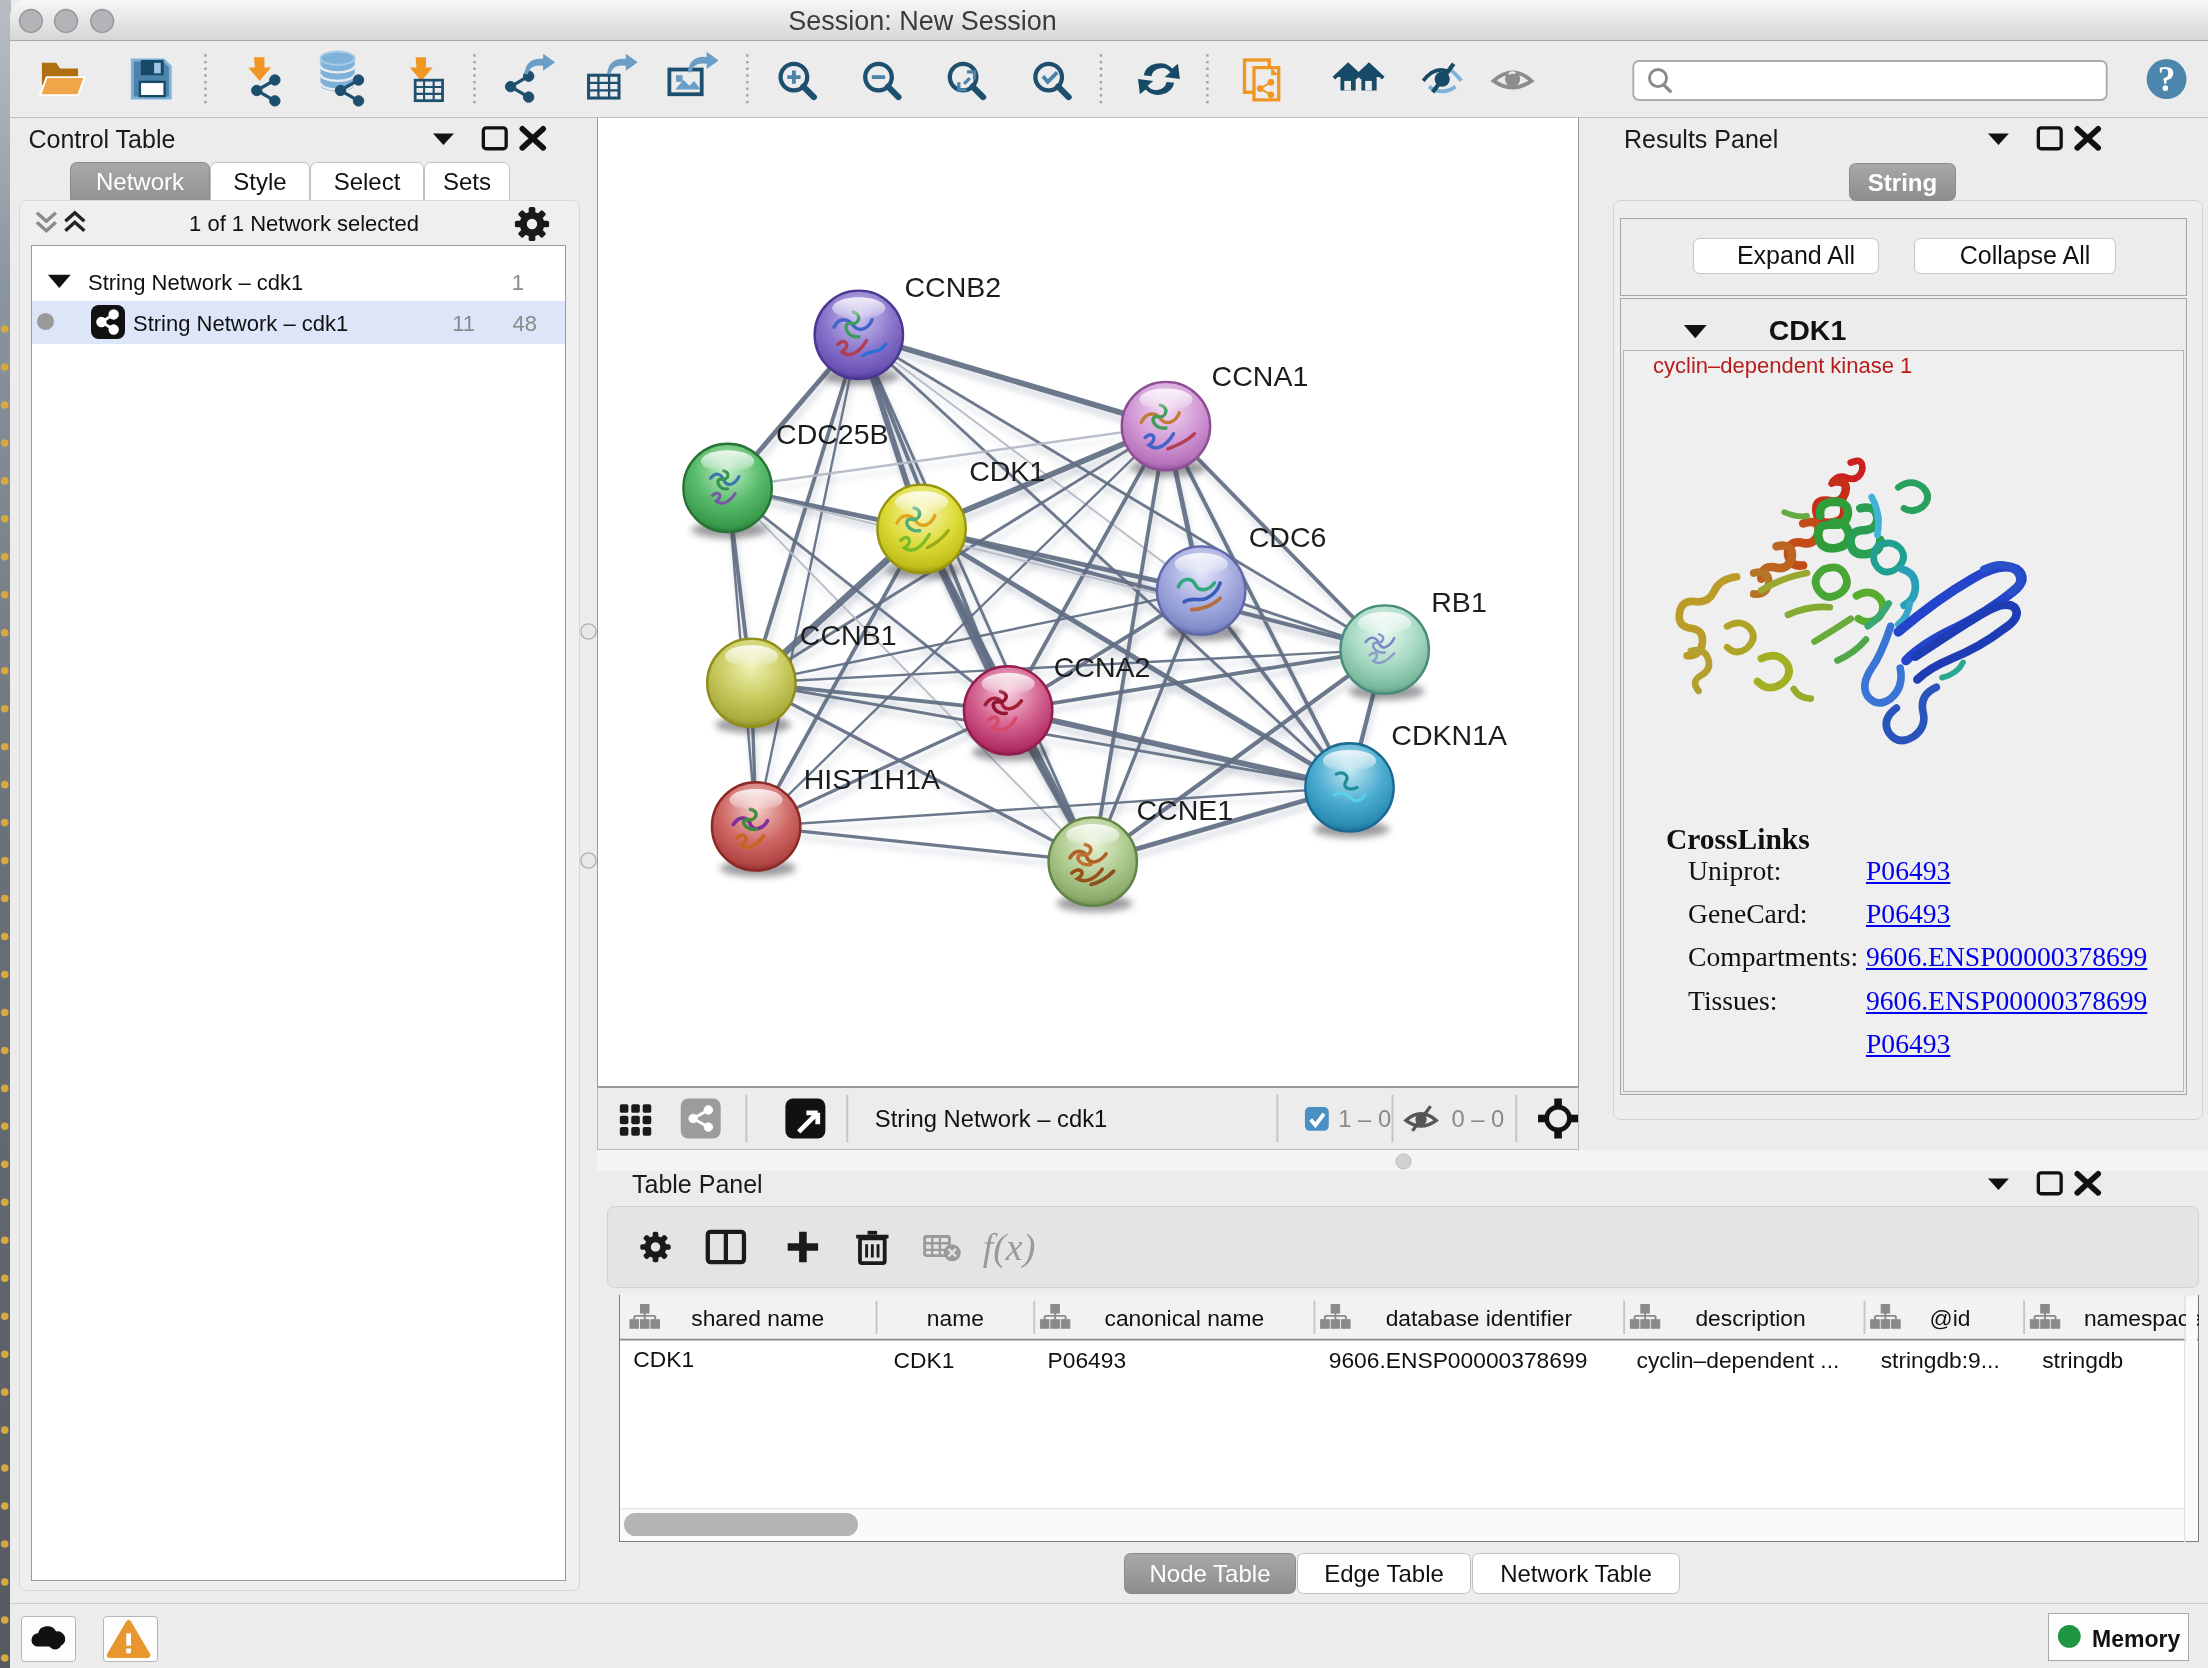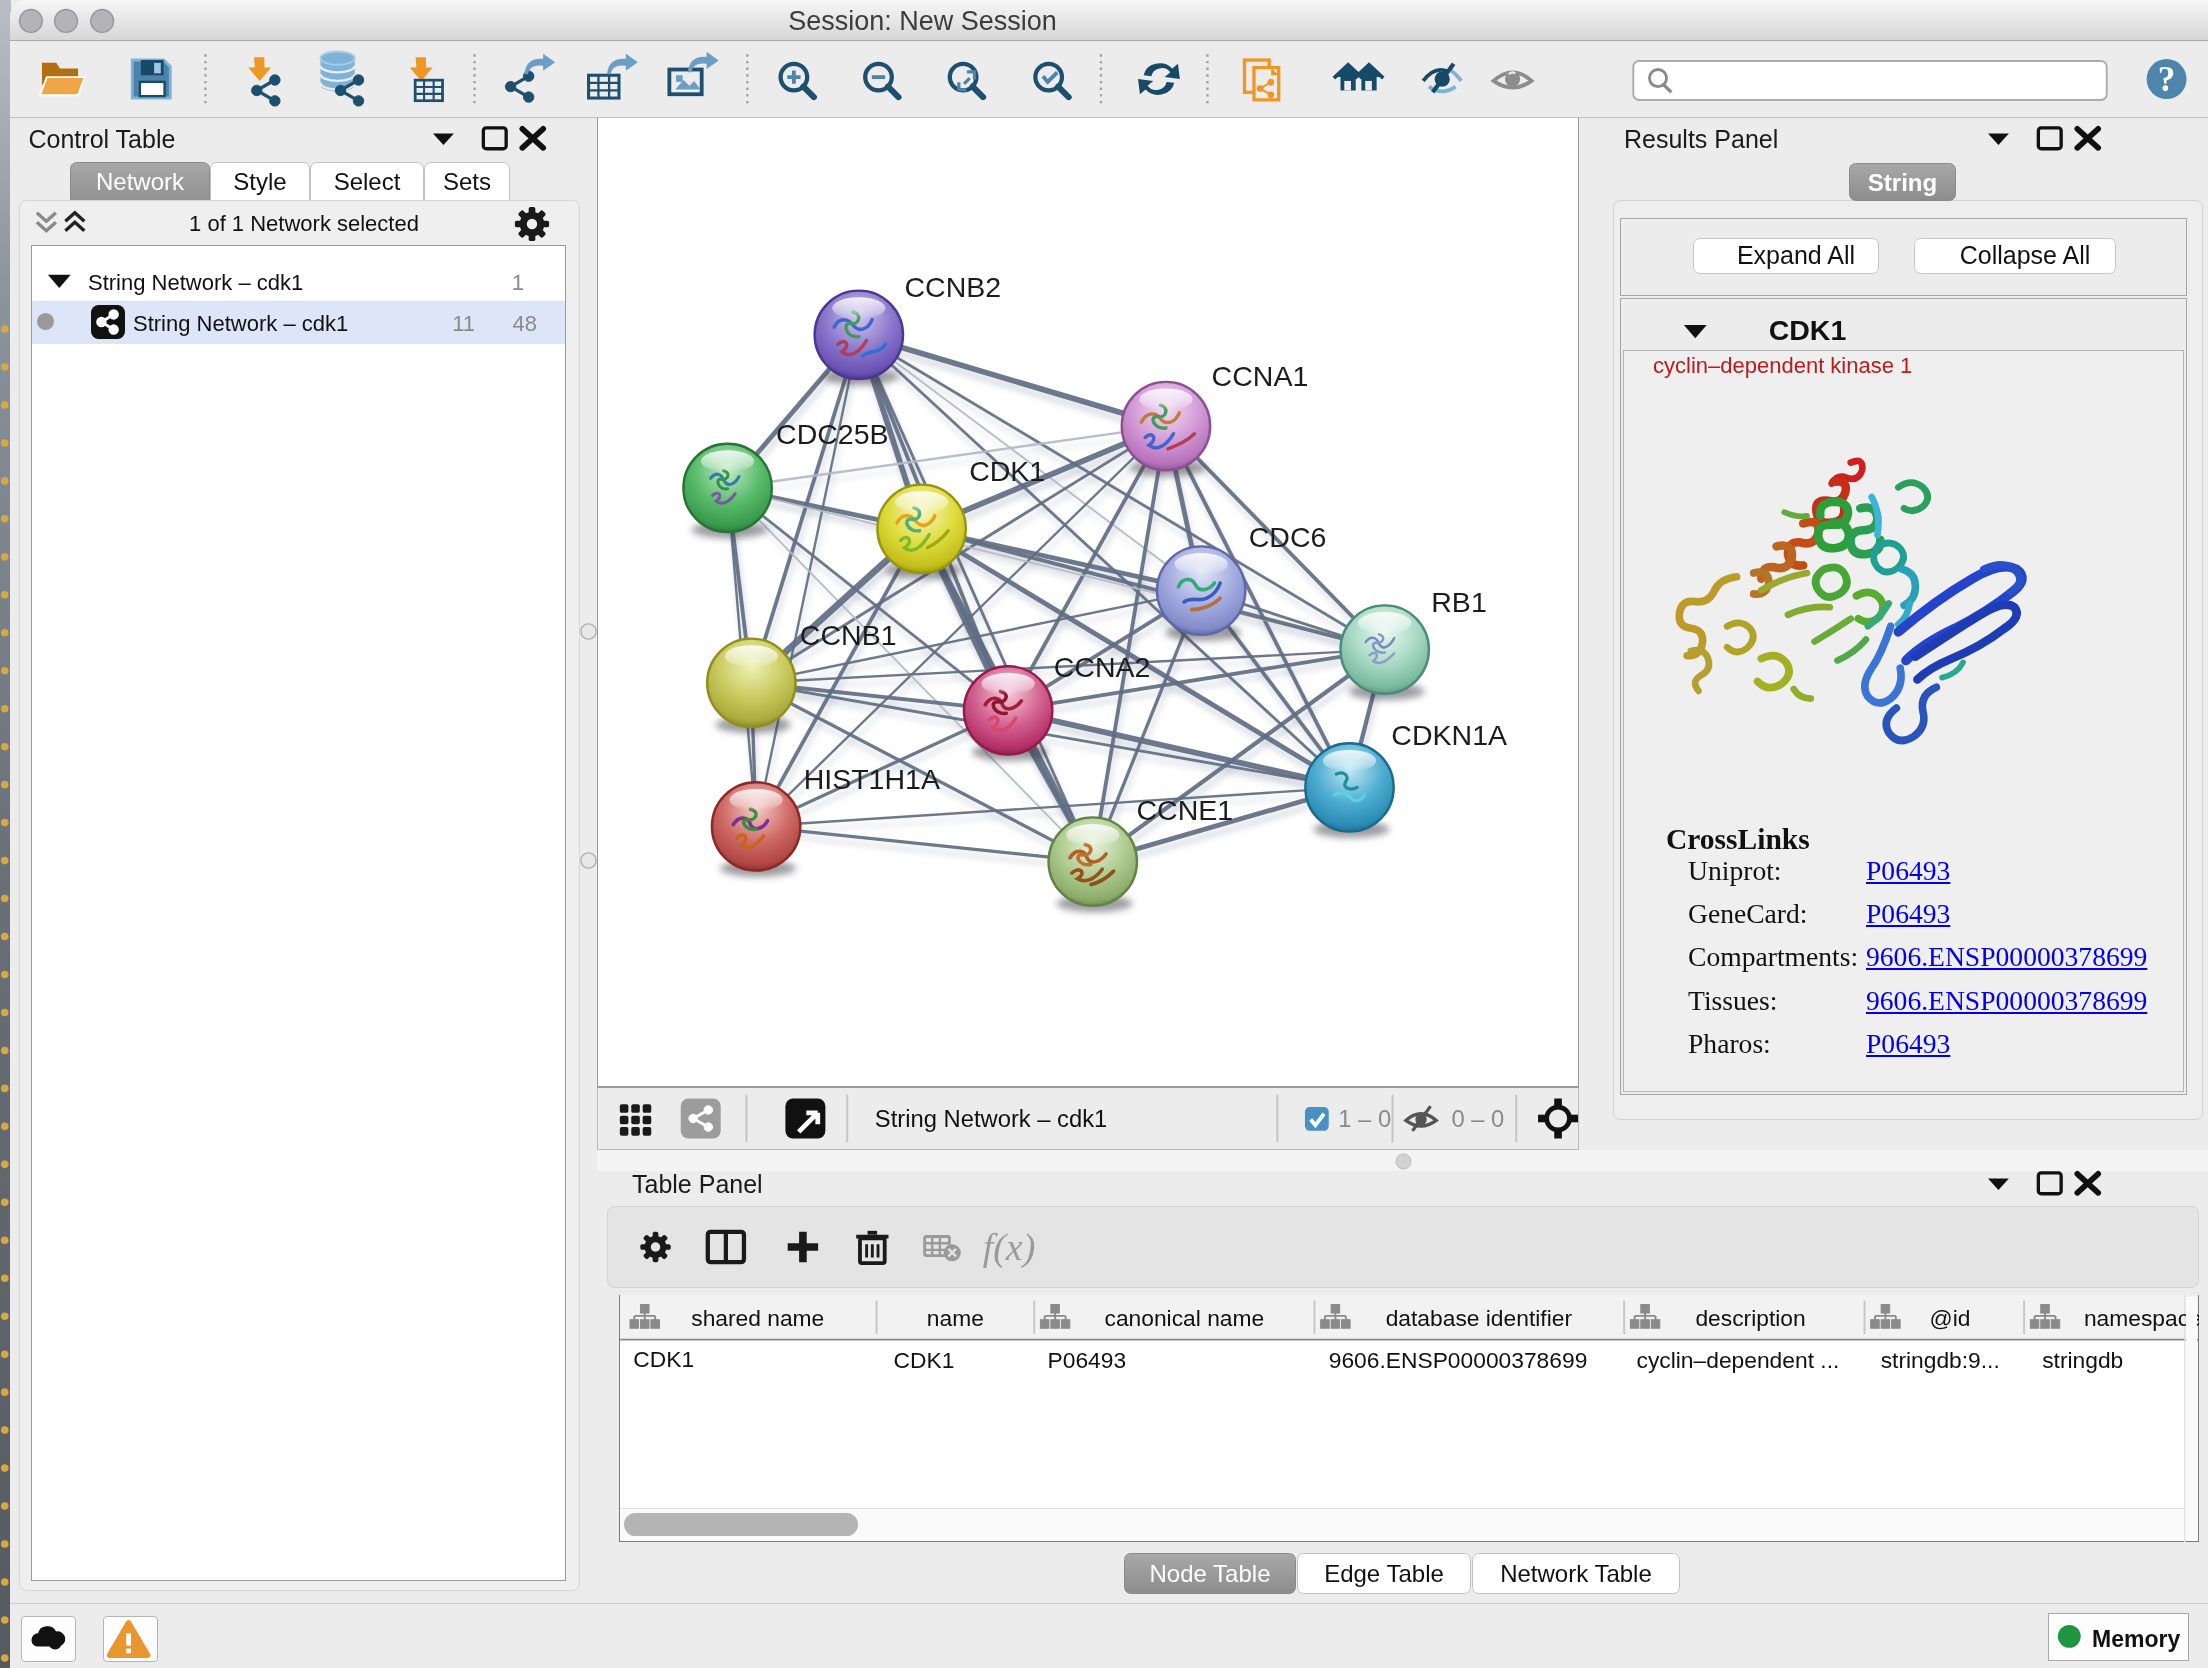--- a/index.html
+++ b/index.html
@@ -674,21 +674,20 @@
     <path d="M208,180 q14,-10 22,-24" stroke="#38a878" stroke-width="7"></path>
   </g>
 </svg>
 
 <div class="abs" style="left:1666px;top:823px;font-family:'Liberation Serif',serif;font-size:29.5px;font-weight:bold;color:#111;">CrossLinks</div>
 <div class="abs" style="left:1688px;top:855px;width:495px;font-family:'Liberation Serif',serif;font-size:27.6px;color:#111;">
   <div style="height:43px;">Uniprot:</div>
   <div style="height:43px;">GeneCard:</div>
   <div style="height:44px;">Compartments:</div>
   <div style="height:43px;">Tissues:</div>
-  <div style="height:43px;">Pharos:</div>
 </div>
 <div class="abs" style="left:1866px;top:855px;width:342px;font-family:'Liberation Serif',serif;font-size:27.6px;color:#0000ee;">
   <div style="height:43px;"><span style="text-decoration:underline;">P06493</span></div>
   <div style="height:43px;"><span style="text-decoration:underline;">P06493</span></div>
   <div style="height:44px;"><span style="text-decoration:underline;">9606.ENSP00000378699</span></div>
   <div style="height:43px;"><span style="text-decoration:underline;">9606.ENSP00000378699</span></div>
   <div style="height:43px;"><span style="text-decoration:underline;">P06493</span></div>
 </div>
 
 <div class="abs" style="left:597px;top:1171px;width:1611px;height:432px;background:#ececec;"></div>

